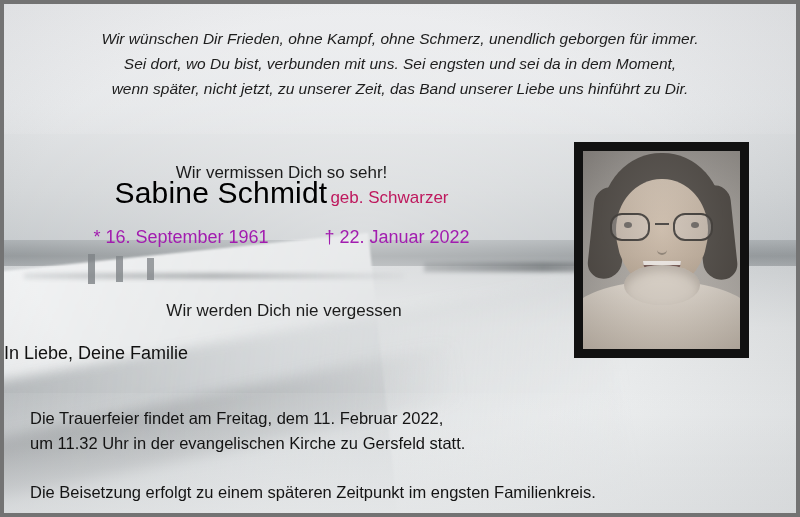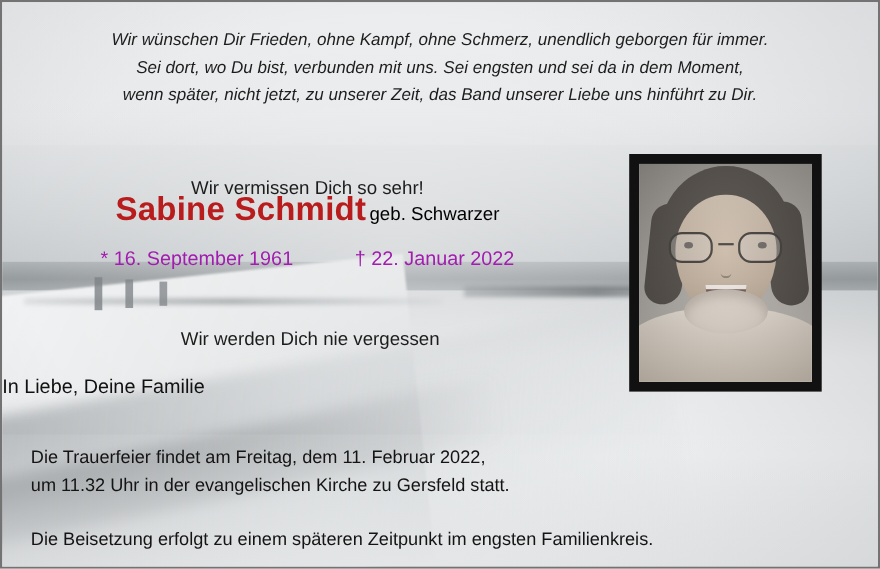--- a/index.html
+++ b/index.html
@@ -9,21 +9,21 @@
   }
   body {
     font-family: "Liberation Sans", sans-serif;
   }
   #obituary {
     position: relative;
     width: 800px;
     height: 517px;
     overflow: hidden;
     box-sizing: border-box;
-    border: 2px solid #737373;
+    border: 4px solid #737373;
     background: #d8dadb;
   }
   
   .bg {
     position: absolute;
     inset: 0;
     z-index: 0;
   }
   .bg-sky {
     position: absolute;
@@ -153,27 +153,26 @@
   .name-row {
     position: absolute;
     top: 172px;
     left: 0;
     width: 555px;
     text-align: center;
     white-space: nowrap;
   }
   .name-main {
     font-size: 30px;
-    color: #b91c1c;
+    color: #000000;
     letter-spacing: 0.2px;
-    font-weight: bold;
   }
   .name-born {
     font-size: 17px;
-    color: #000000;
+    color: #be185d;
     padding-left: 3px;
   }
 
   .dates-row {
     position: absolute;
     top: 223px;
     left: 0;
     width: 555px;
     text-align: center;
     font-size: 18px;

